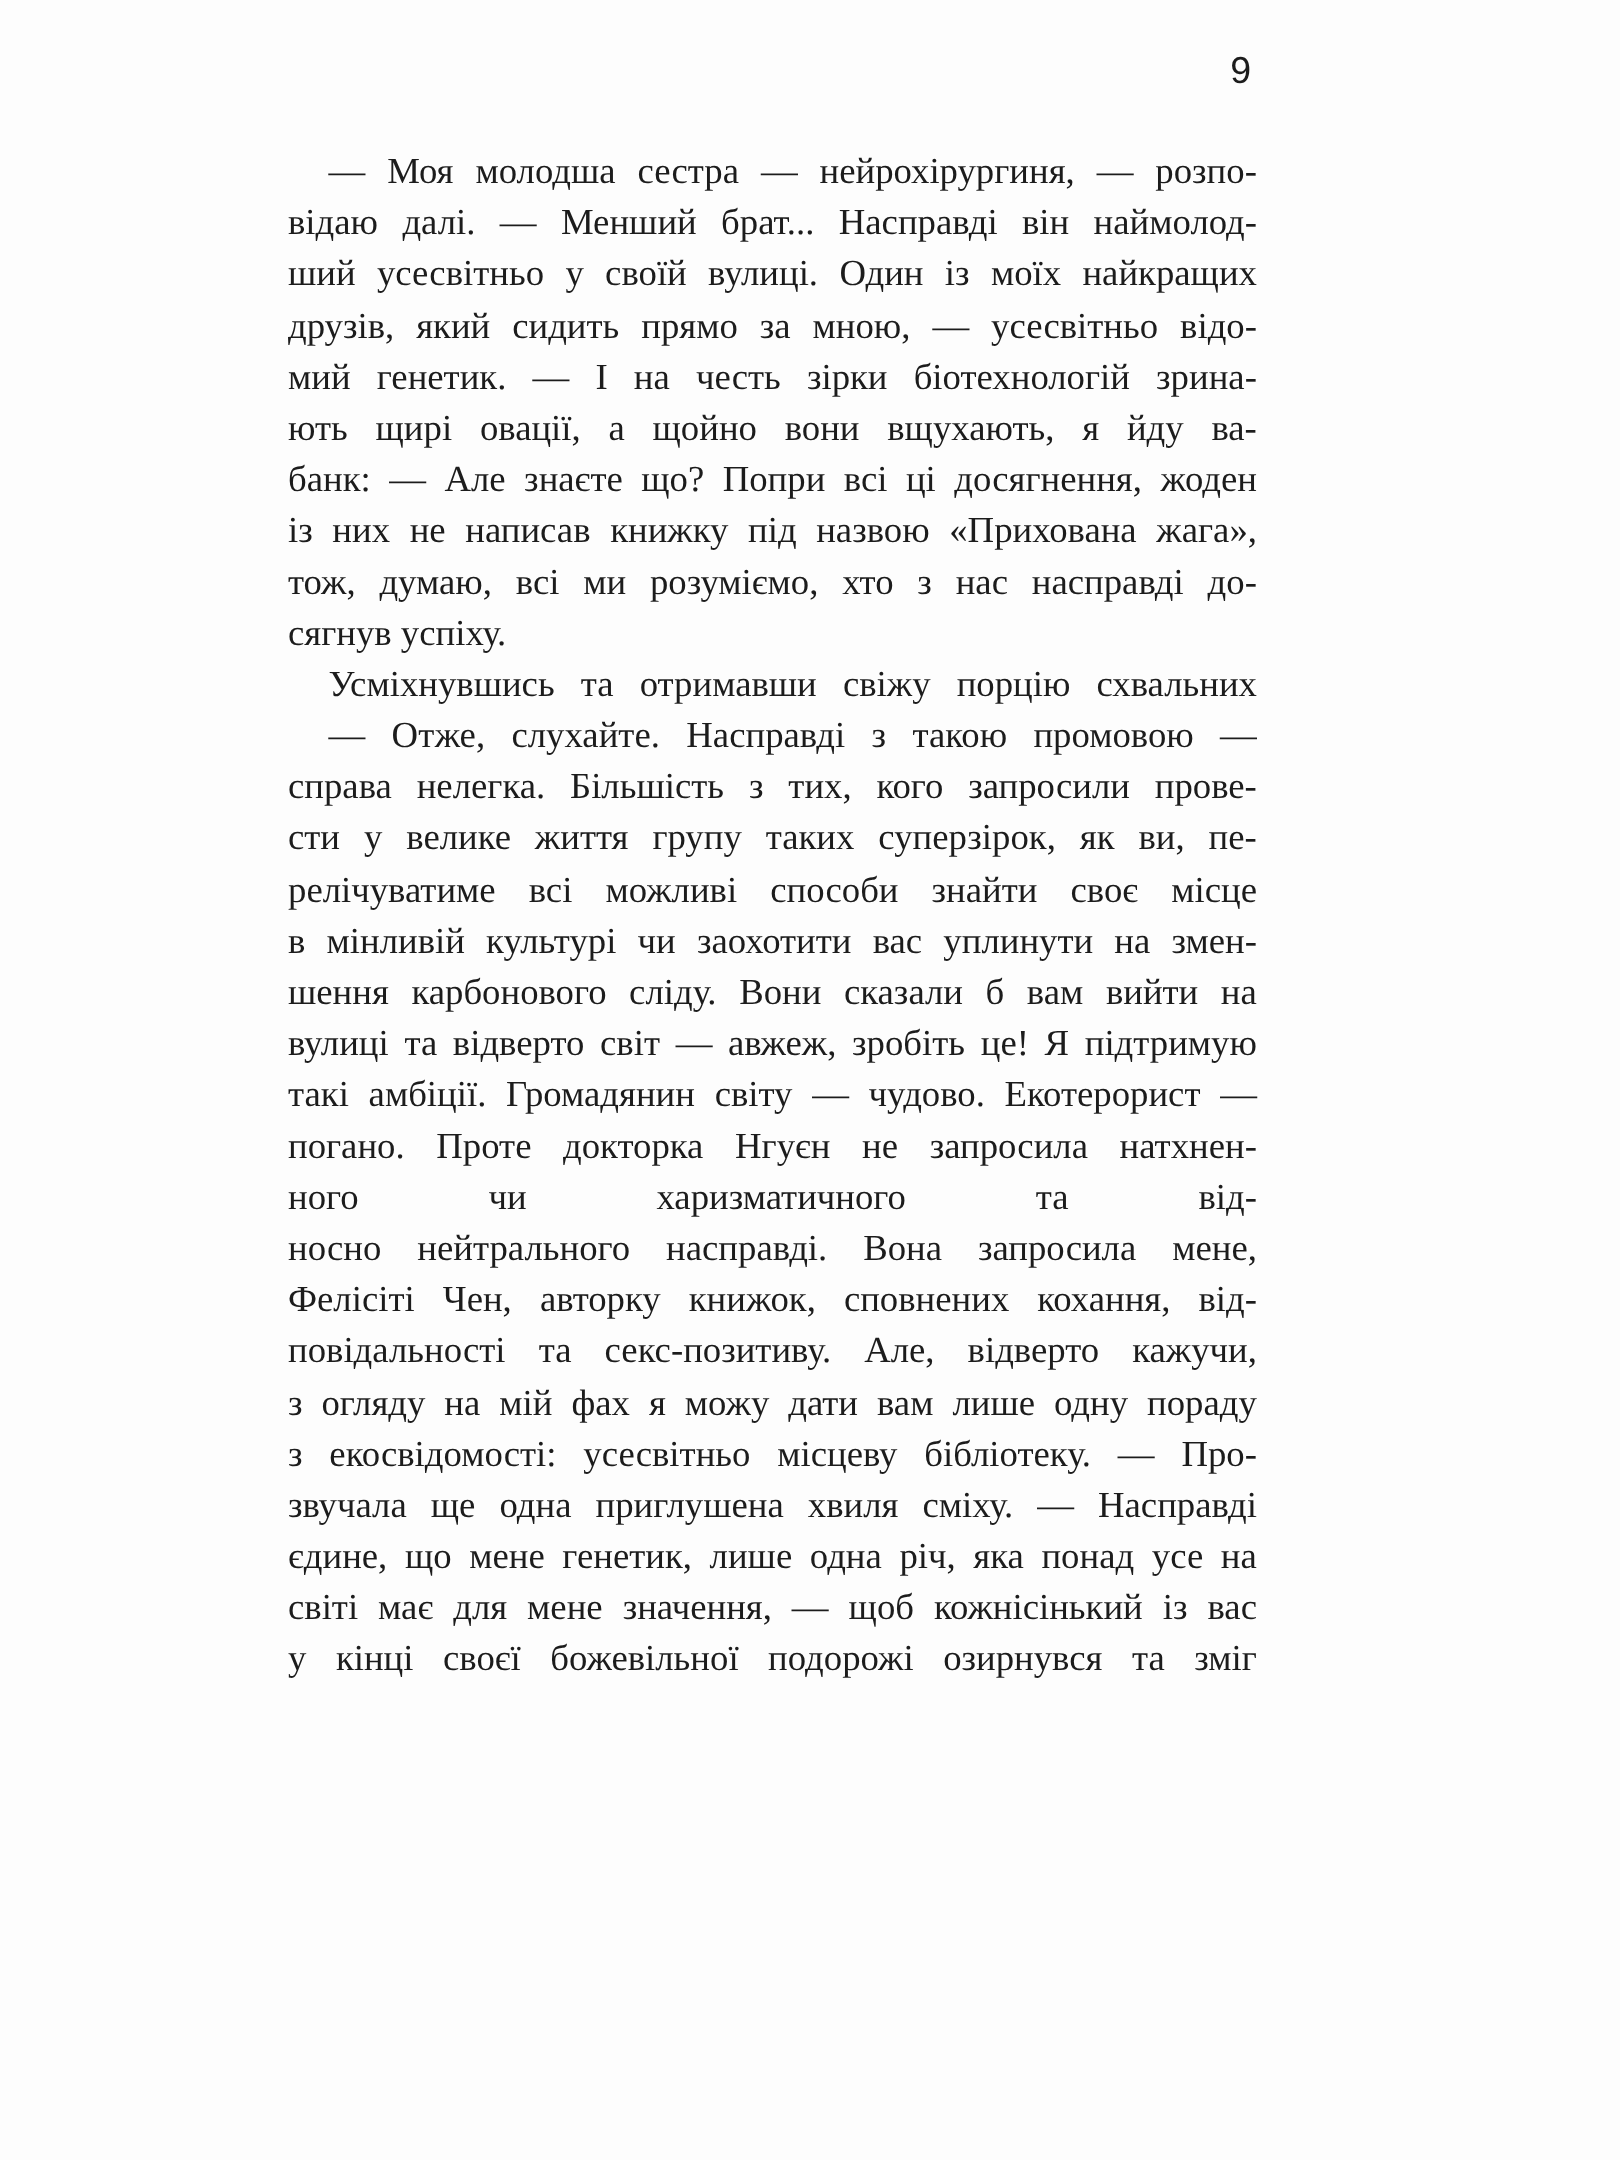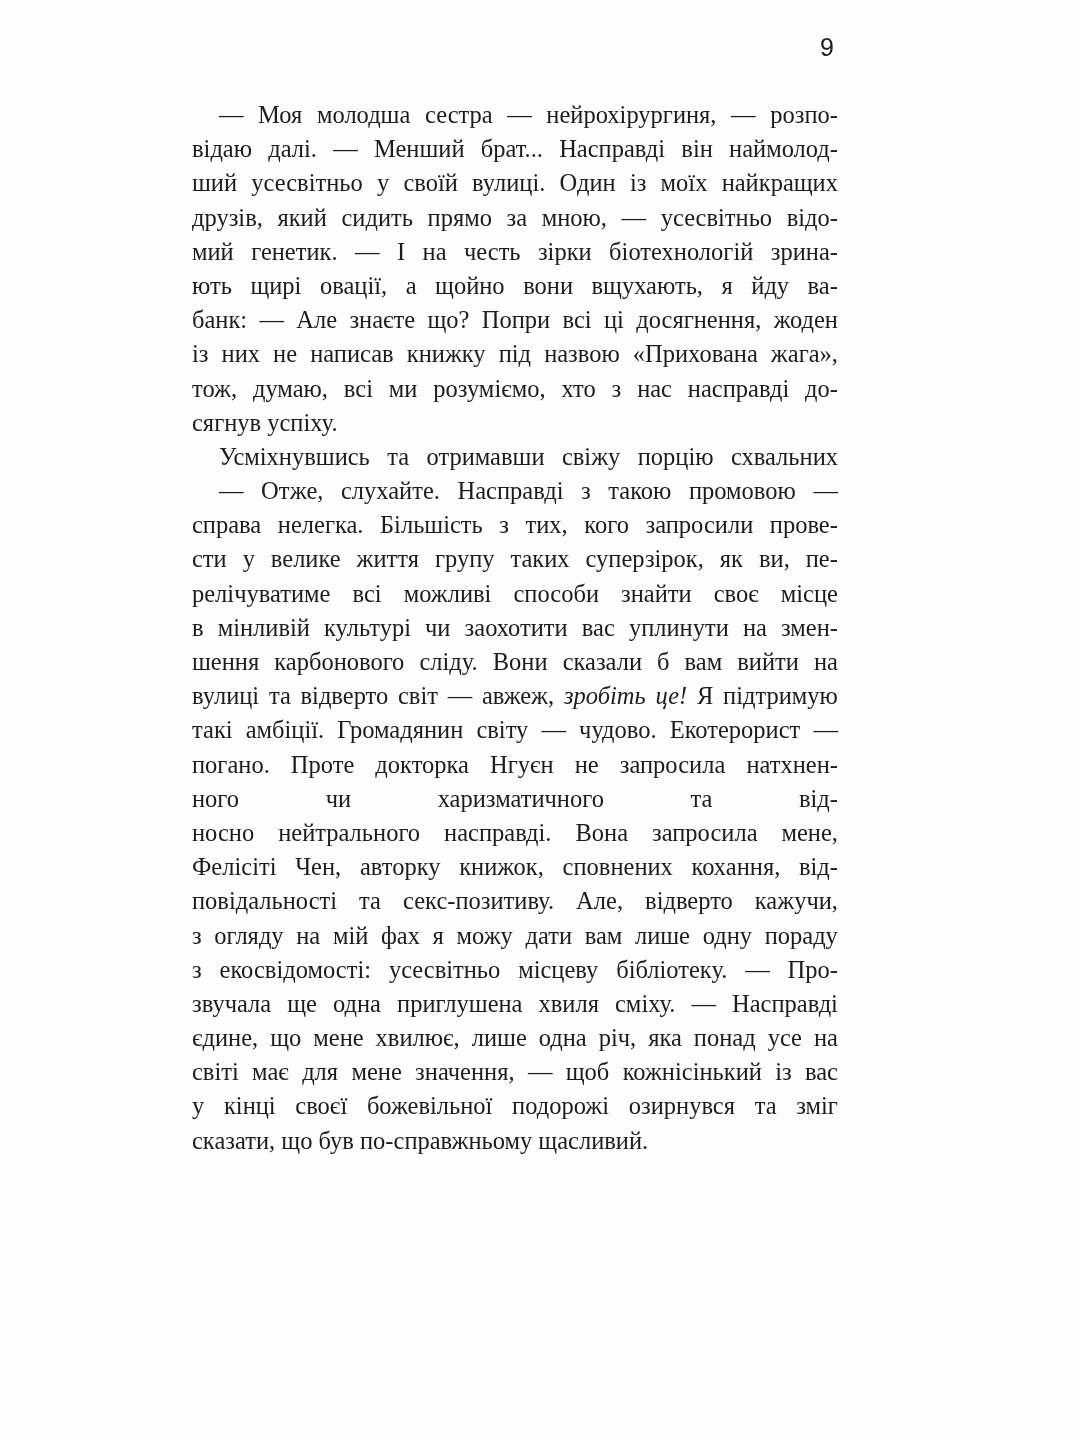--- a/index.html
+++ b/index.html
@@ -46,21 +46,20 @@
     height: 34.2px;
   }
   .line.first {
     padding-left: 27px;
   }
   .line.plain {
     display: block;
     white-space: pre;
   }
   .it {
-    font-style: italic;
   }
 </style>
 </head>
 <body style="background: rgb(253, 253, 253);">
 
 <div class="page" style="background: rgb(253, 253, 253); color: rgb(28, 28, 28);">
   <div class="page-number">9</div>
   <div class="text-block">
       <div class="paragraph">
         <div class="line first"><span>—</span><span>Моя</span><span>молодша</span><span>сестра</span><span>—</span><span>нейрохірургиня,</span><span>—</span><span>розпо-</span></div>
@@ -87,19 +86,18 @@
         <div class="line"><span>вулиці</span><span>та</span><span>відверто</span><span>світ</span><span>—</span><span>авжеж,</span><span class="it">зробіть</span><span class="it">це!</span><span>Я</span><span>підтримую</span></div>
         <div class="line"><span>такі</span><span>амбіції.</span><span>Громадянин</span><span>світу</span><span>—</span><span>чудово.</span><span>Екотерорист</span><span>—</span></div>
         <div class="line"><span>погано.</span><span>Проте</span><span>докторка</span><span>Нгуєн</span><span>не</span><span>запросила</span><span>натхнен-</span></div>
         <div class="line"><span>ного</span><span>чи</span><span>харизматичного</span><span>та</span><span>від-</span></div>
         <div class="line"><span>носно</span><span>нейтрального</span><span>насправді.</span><span>Вона</span><span>запросила</span><span>мене,</span></div>
         <div class="line"><span>Фелісіті</span><span>Чен,</span><span>авторку</span><span>книжок,</span><span>сповнених</span><span>кохання,</span><span>від-</span></div>
         <div class="line"><span>повідальності</span><span>та</span><span>секс-позитиву.</span><span>Але,</span><span>відверто</span><span>кажучи,</span></div>
         <div class="line"><span>з</span><span>огляду</span><span>на</span><span>мій</span><span>фах</span><span>я</span><span>можу</span><span>дати</span><span>вам</span><span>лише</span><span>одну</span><span>пораду</span></div>
         <div class="line"><span>з</span><span>екосвідомості:</span><span>усесвітньо</span><span>місцеву</span><span>бібліотеку.</span><span>—</span><span>Про-</span></div>
         <div class="line"><span>звучала</span><span>ще</span><span>одна</span><span>приглушена</span><span>хвиля</span><span>сміху.</span><span>—</span><span>Насправді</span></div>
-        <div class="line"><span>єдине,</span><span>що</span><span>мене</span><span>хвилює,</span><span>лише</span><span>одна</span><span>річ,</span><span>яка</span><span>понад</span><span>усе</span><span>на</span></div>
+        <div class="line"><span>єдине,</span><span>що</span><span>мене</span><span>генетик,</span><span>лише</span><span>одна</span><span>річ,</span><span>яка</span><span>понад</span><span>усе</span><span>на</span></div>
         <div class="line"><span>світі</span><span>має</span><span>для</span><span>мене</span><span>значення,</span><span>—</span><span>щоб</span><span>кожнісінький</span><span>із</span><span>вас</span></div>
         <div class="line"><span>у</span><span>кінці</span><span>своєї</span><span>божевільної</span><span>подорожі</span><span>озирнувся</span><span>та</span><span>зміг</span></div>
-        <div class="line plain">сказати, що був по-справжньому щасливий.</div>
       </div>
     </div>
 </div>
 
 </body></html>

